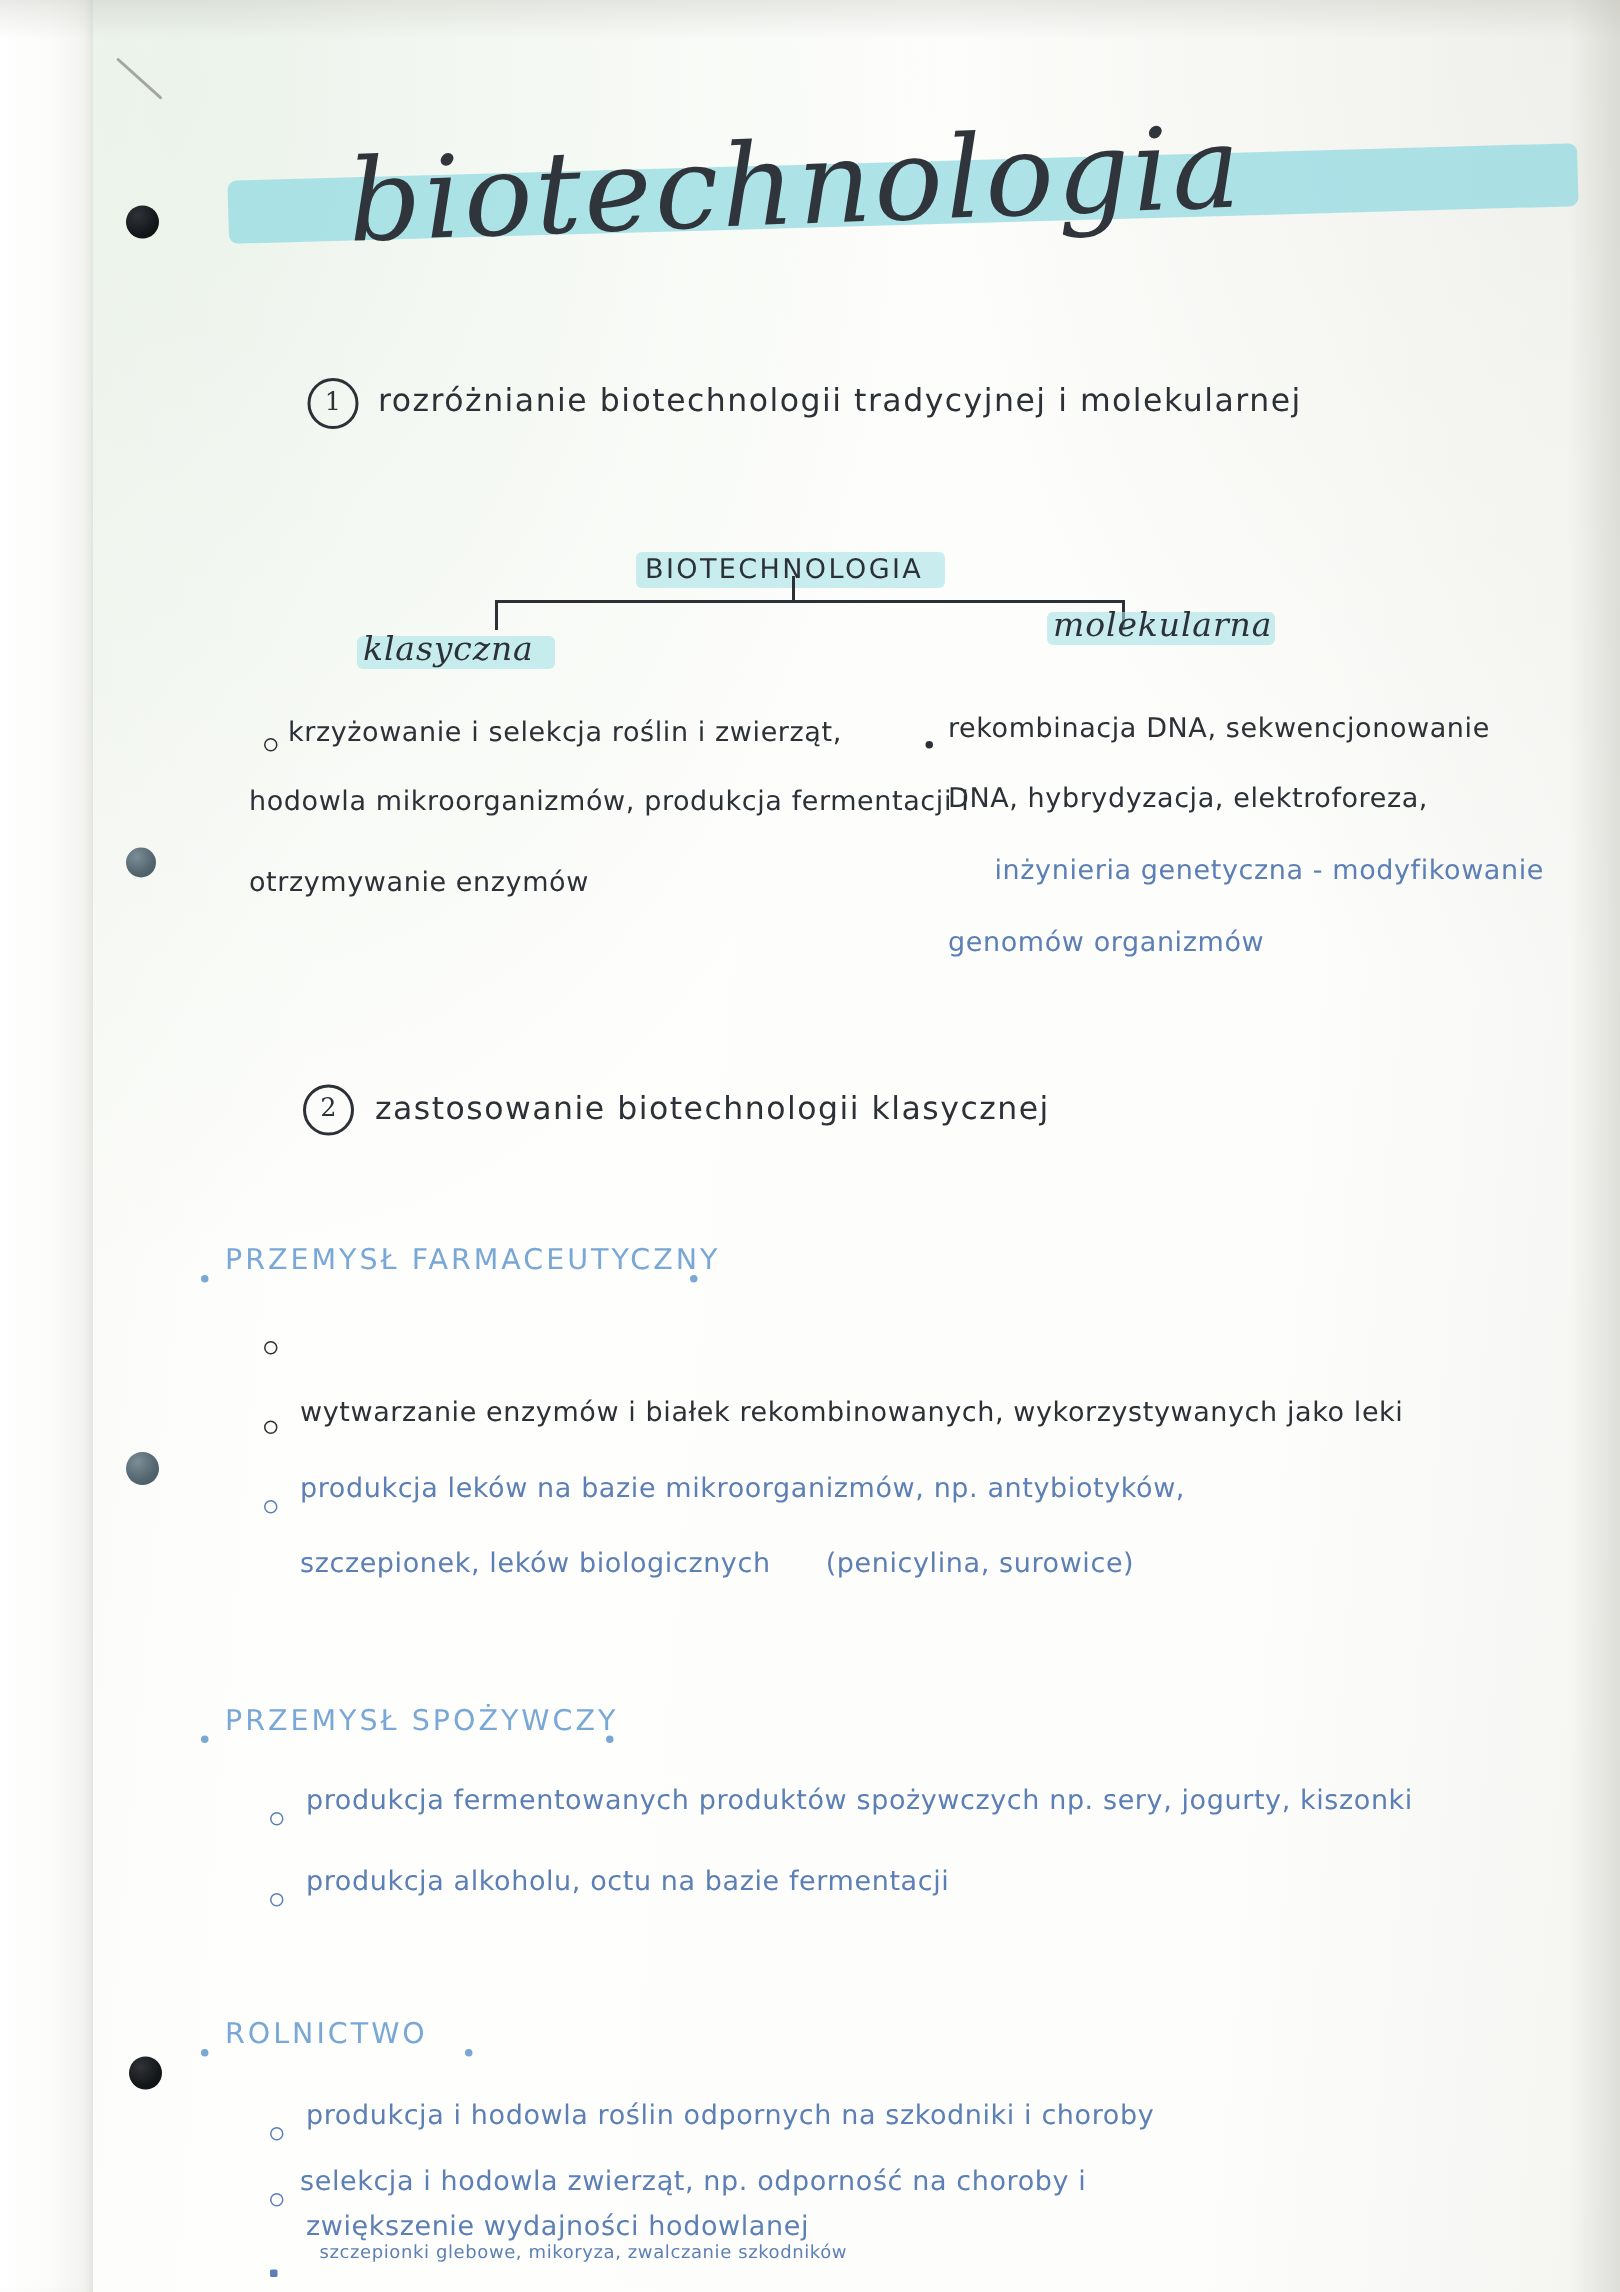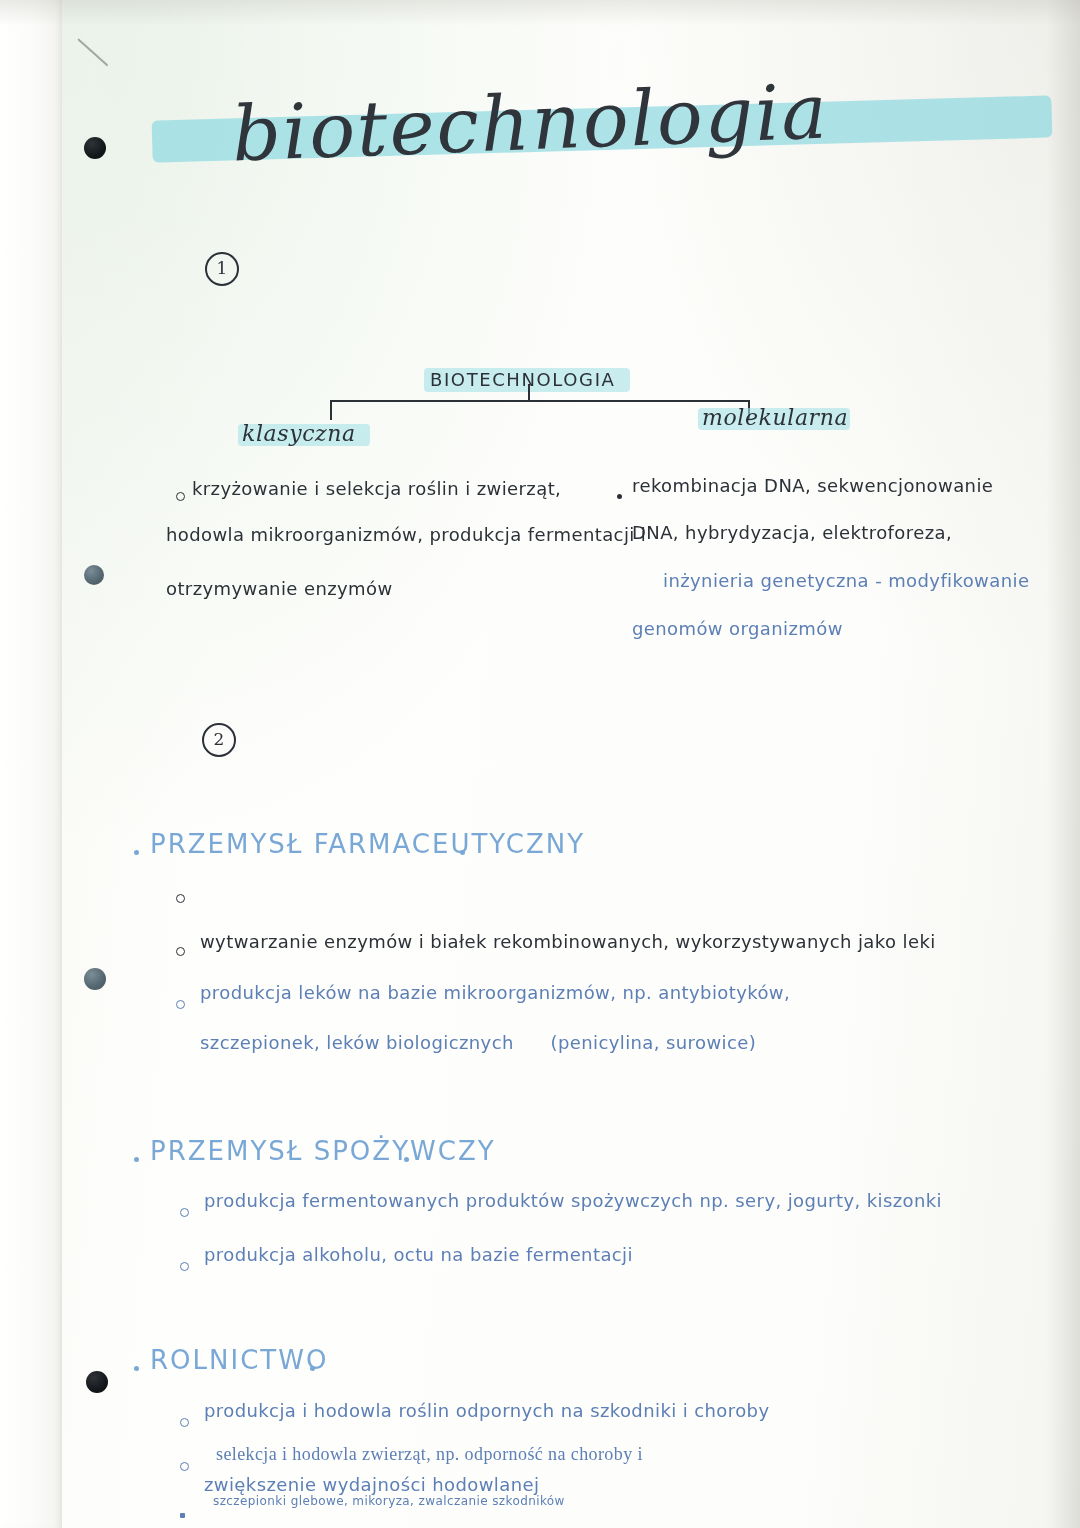--- a/index.html
+++ b/index.html
@@ -102,21 +102,21 @@
     left: 152px; top: 108px;
     width: 900px; height: 42px;
     transform: rotate(-1.6deg);
     z-index: 2;
     border-radius: 6px;
   }
 
   
   .hw {
     font-family: "DejaVu Sans", sans-serif;
-    font-size: 26px;
+    font-size: 19px;
     letter-spacing: .6px;
   }
   .hw-lg { font-size: 21px; letter-spacing: 1px; }
   .hw-sm { font-size: 18px; letter-spacing: .4px; }
 
   .num-circle {
     position: absolute;
     width: 30px; height: 30px;
     border: 2px solid #2c3138;
     border-radius: 50%;
@@ -192,20 +192,21 @@
 
   <div class="hole h1"></div>
   <div class="hole gray h2"></div>
   <div class="hole gray h3"></div>
   <div class="hole h4"></div>
 
   <div class="hl title-hl"></div>
   <div class="title">biotechnologia</div>
 
   <div class="num-circle" style="left:205px; top:252px;">1</div>
+  <div class="ink hw-lg pen-dark" style="left:252px; top:255px;">rozróżnianie biotechnologii tradycyjnej i molekularnej</div>
 
   <div class="hl-soft" style="left:424px; top:368px; width:206px; height:24px;"></div>
   <div class="ink hw-sm pen-dark" style="left:430px; top:369px; letter-spacing:1.6px;">BIOTECHNOLOGIA</div>
 
   <div class="tree">
     <div class="hbar"></div>
     <div class="v a"></div>
     <div class="v b"></div>
     <div class="v c"></div>
   </div>
@@ -221,20 +222,21 @@
   <div class="ink hw-sm pen-dark" style="left:166px; top:524px;">hodowla mikroorganizmów, produkcja fermentacji i</div>
   <div class="ink hw-sm pen-dark" style="left:166px; top:578px;">otrzymywanie enzymów</div>
 
   <div class="pen-dark" style="position:absolute; left:617px; top:484px;"><span class="bullet-dot" style="position:relative;display:inline-block;"></span></div>
   <div class="ink hw-sm pen-dark" style="left:632px; top:475px;">rekombinacja DNA, sekwencjonowanie</div>
   <div class="ink hw-sm pen-dark" style="left:632px; top:522px;">DNA, hybrydyzacja, elektroforeza,</div>
   <div class="ink hw-sm pen-blue" style="left:632px; top:570px;margin-left:31px;">inżynieria genetyczna - modyfikowanie</div>
   <div class="ink hw-sm pen-blue" style="left:632px; top:618px;">genomów organizmów</div>
 
   <div class="num-circle" style="left:202px; top:723px;">2</div>
+  <div class="ink hw-lg pen-dark" style="left:250px; top:727px;">zastosowanie biotechnologii klasycznej</div>
 
   <div class="pen-lblue" style="position:absolute; left:134px; top:840px;"><span class="bullet-dot" style="position:relative;display:inline-block;"></span></div>
   <div class="ink hw pen-lblue" style="left:150px; top:829px; letter-spacing:2px;">PRZEMYSŁ FARMACEUTYCZNY</div>
   <div class="pen-lblue" style="position:absolute; left:460px; top:840px;"><span class="bullet-dot" style="position:relative;display:inline-block;"></span></div>
 
   <div class="pen-dark" style="position:absolute; left:176px; top:888px;"><span class="bullet-ring" style="position:relative;display:inline-block;"></span></div>
 
   <div class="pen-dark" style="position:absolute; left:176px; top:941px;"><span class="bullet-ring" style="position:relative;display:inline-block;"></span></div>
   <div class="ink hw-sm pen-dark" style="left:200px; top:931px;">wytwarzanie enzymów i białek rekombinowanych, wykorzystywanych jako leki</div>
 
@@ -253,21 +255,21 @@
   <div class="ink hw-sm pen-blue" style="left:204px; top:1244px;">produkcja alkoholu, octu na bazie fermentacji</div>
 
   <div class="pen-lblue" style="position:absolute; left:134px; top:1356px;"><span class="bullet-dot" style="position:relative;display:inline-block;"></span></div>
   <div class="ink hw pen-lblue" style="left:150px; top:1345px; letter-spacing:2px;">ROLNICTWO</div>
   <div class="pen-lblue" style="position:absolute; left:310px; top:1356px;"><span class="bullet-dot" style="position:relative;display:inline-block;"></span></div>
 
   <div class="pen-blue" style="position:absolute; left:180px; top:1412px;"><span class="bullet-ring" style="position:relative;display:inline-block;"></span></div>
   <div class="ink hw-sm pen-blue" style="left:204px; top:1400px;">produkcja i hodowla roślin odpornych na szkodniki i choroby</div>
 
   <div class="pen-blue" style="position:absolute; left:180px; top:1456px;"><span class="bullet-ring" style="position:relative;display:inline-block;"></span></div>
-  <div class="ink hw-sm pen-blue" style="left:216px; top:1444px;font-family:Liberation Serif, serif;">selekcja i hodowla zwierząt, np. odporność na choroby i</div>
+  <div class="ink hw-sm pen-blue" style="left:200px; top:1444px;">selekcja i hodowla zwierząt, np. odporność na choroby i</div>
   <div class="ink hw-sm pen-blue" style="left:204px; top:1474px;">zwiększenie wydajności hodowlanej</div>
 
   <div class="pen-blue" style="position:absolute; left:180px; top:1503px;"><span class="bullet-sq" style="position:relative;display:inline-block;"></span></div>
   <div class="ink hw-sm pen-blue" style="left:213px; top:1494px; font-size:12px;">szczepionki glebowe, mikoryza, zwalczanie szkodników</div>
 
   <div class="edge-shadow-right"></div>
   <div class="edge-shadow-top"></div>
 </div>
 
 </body></html>

